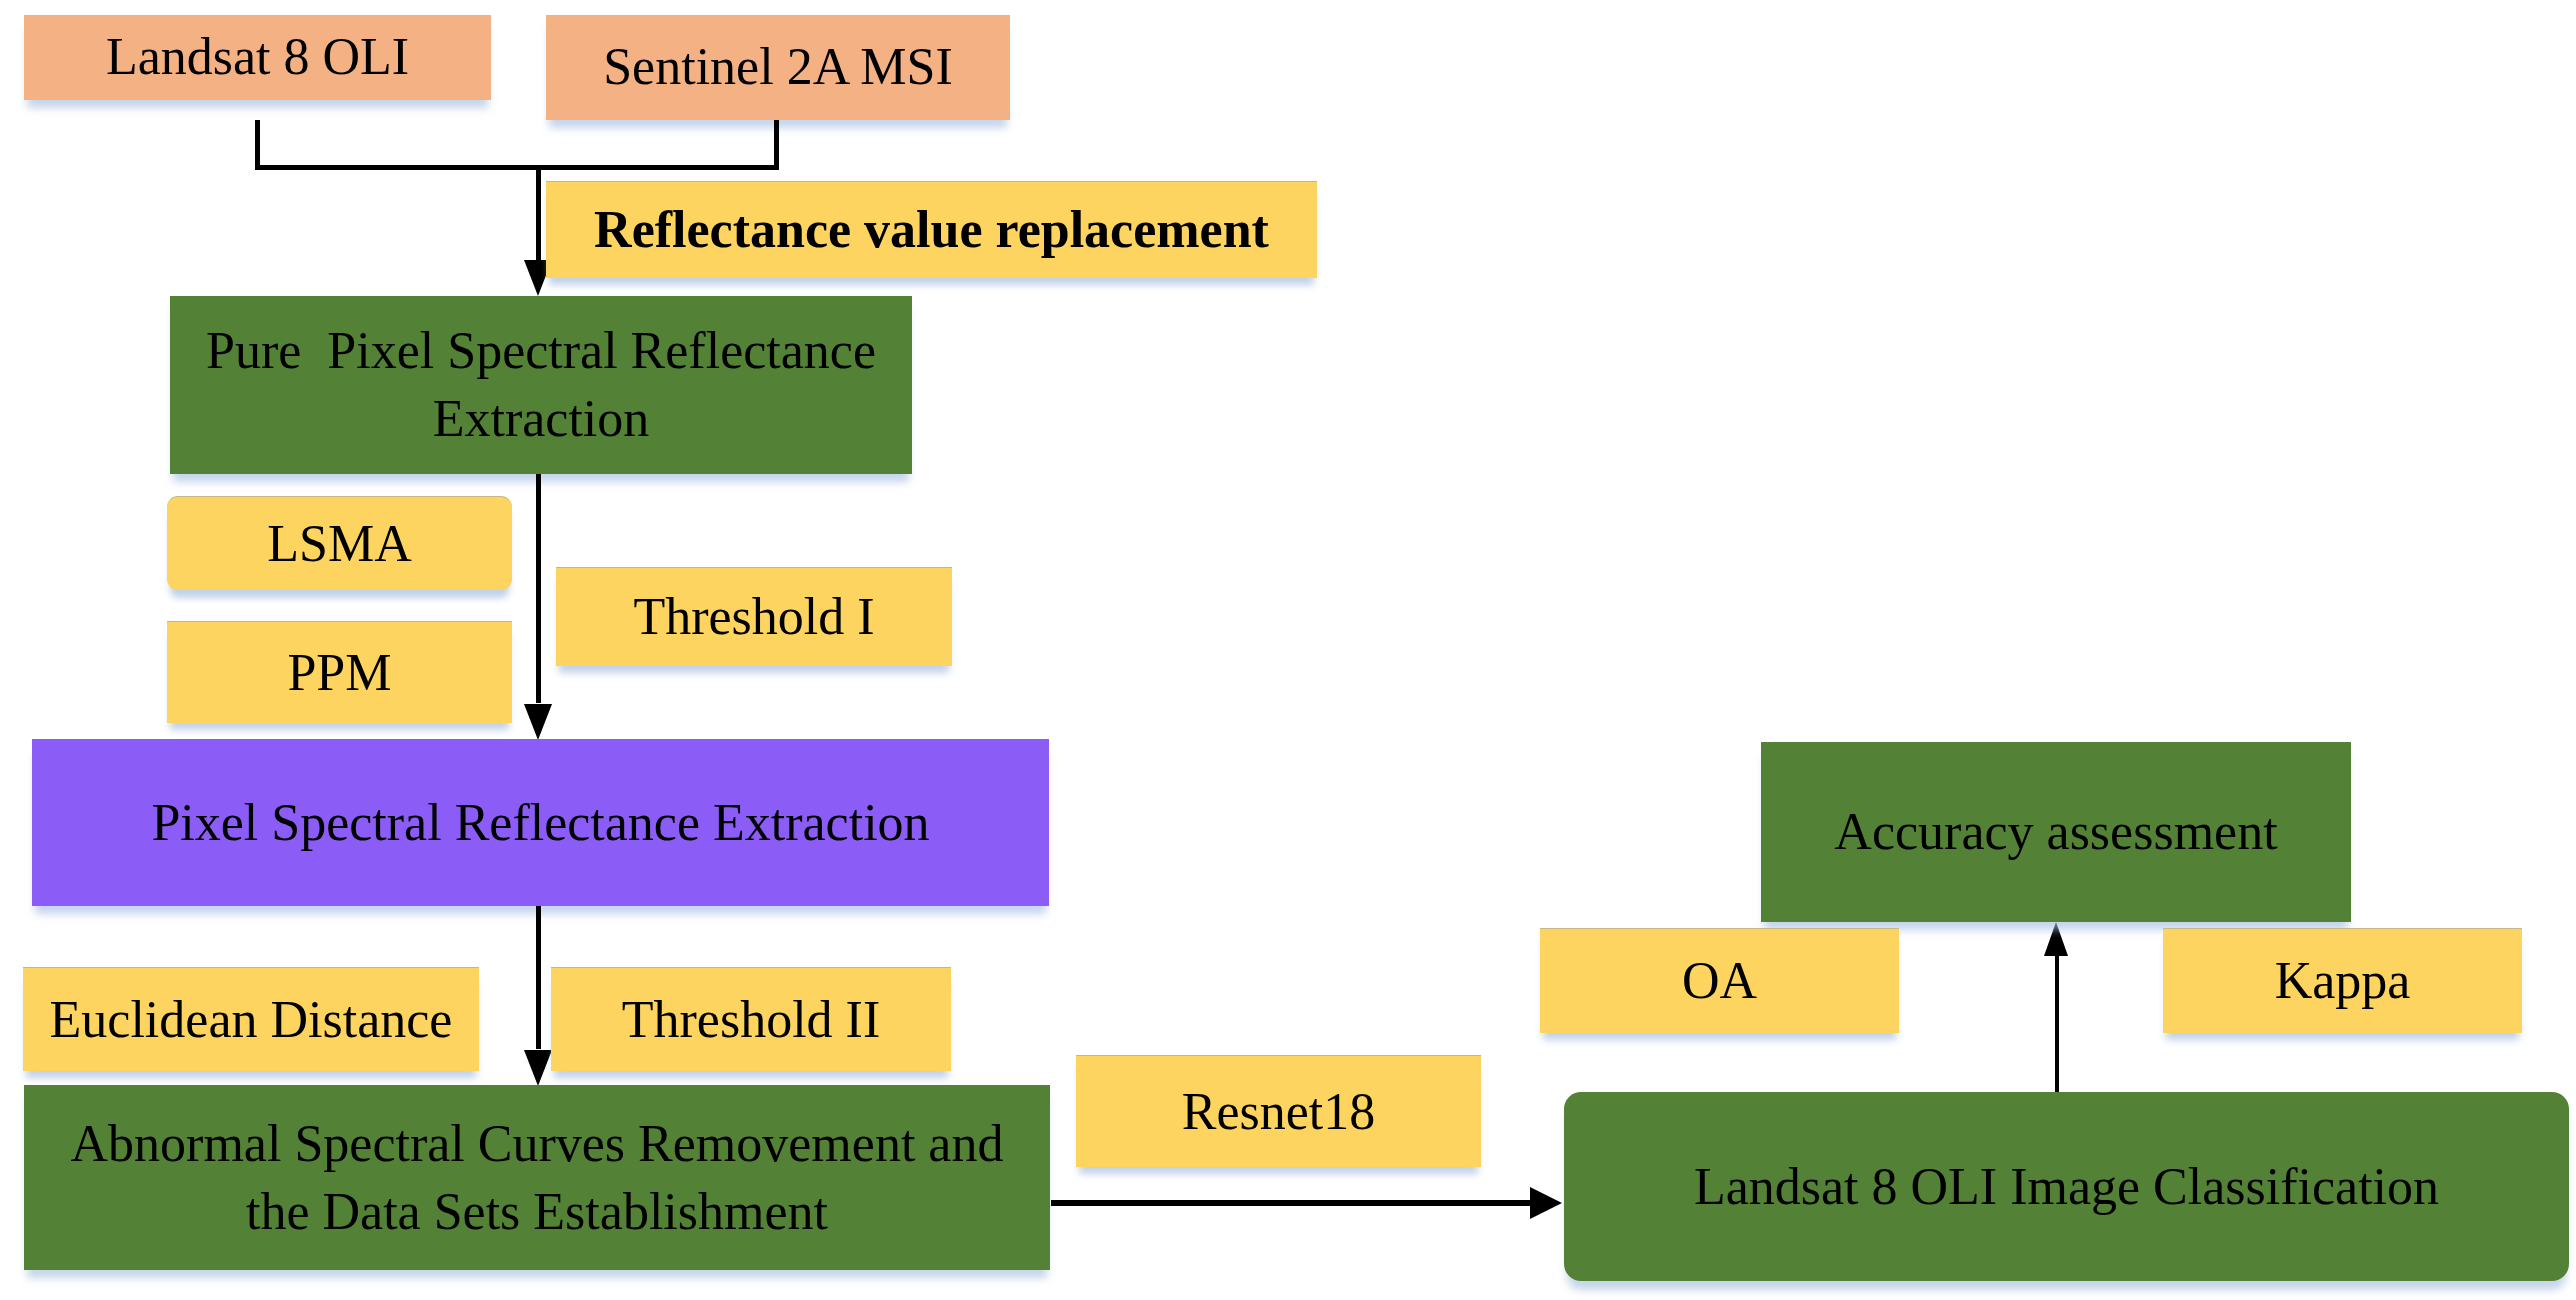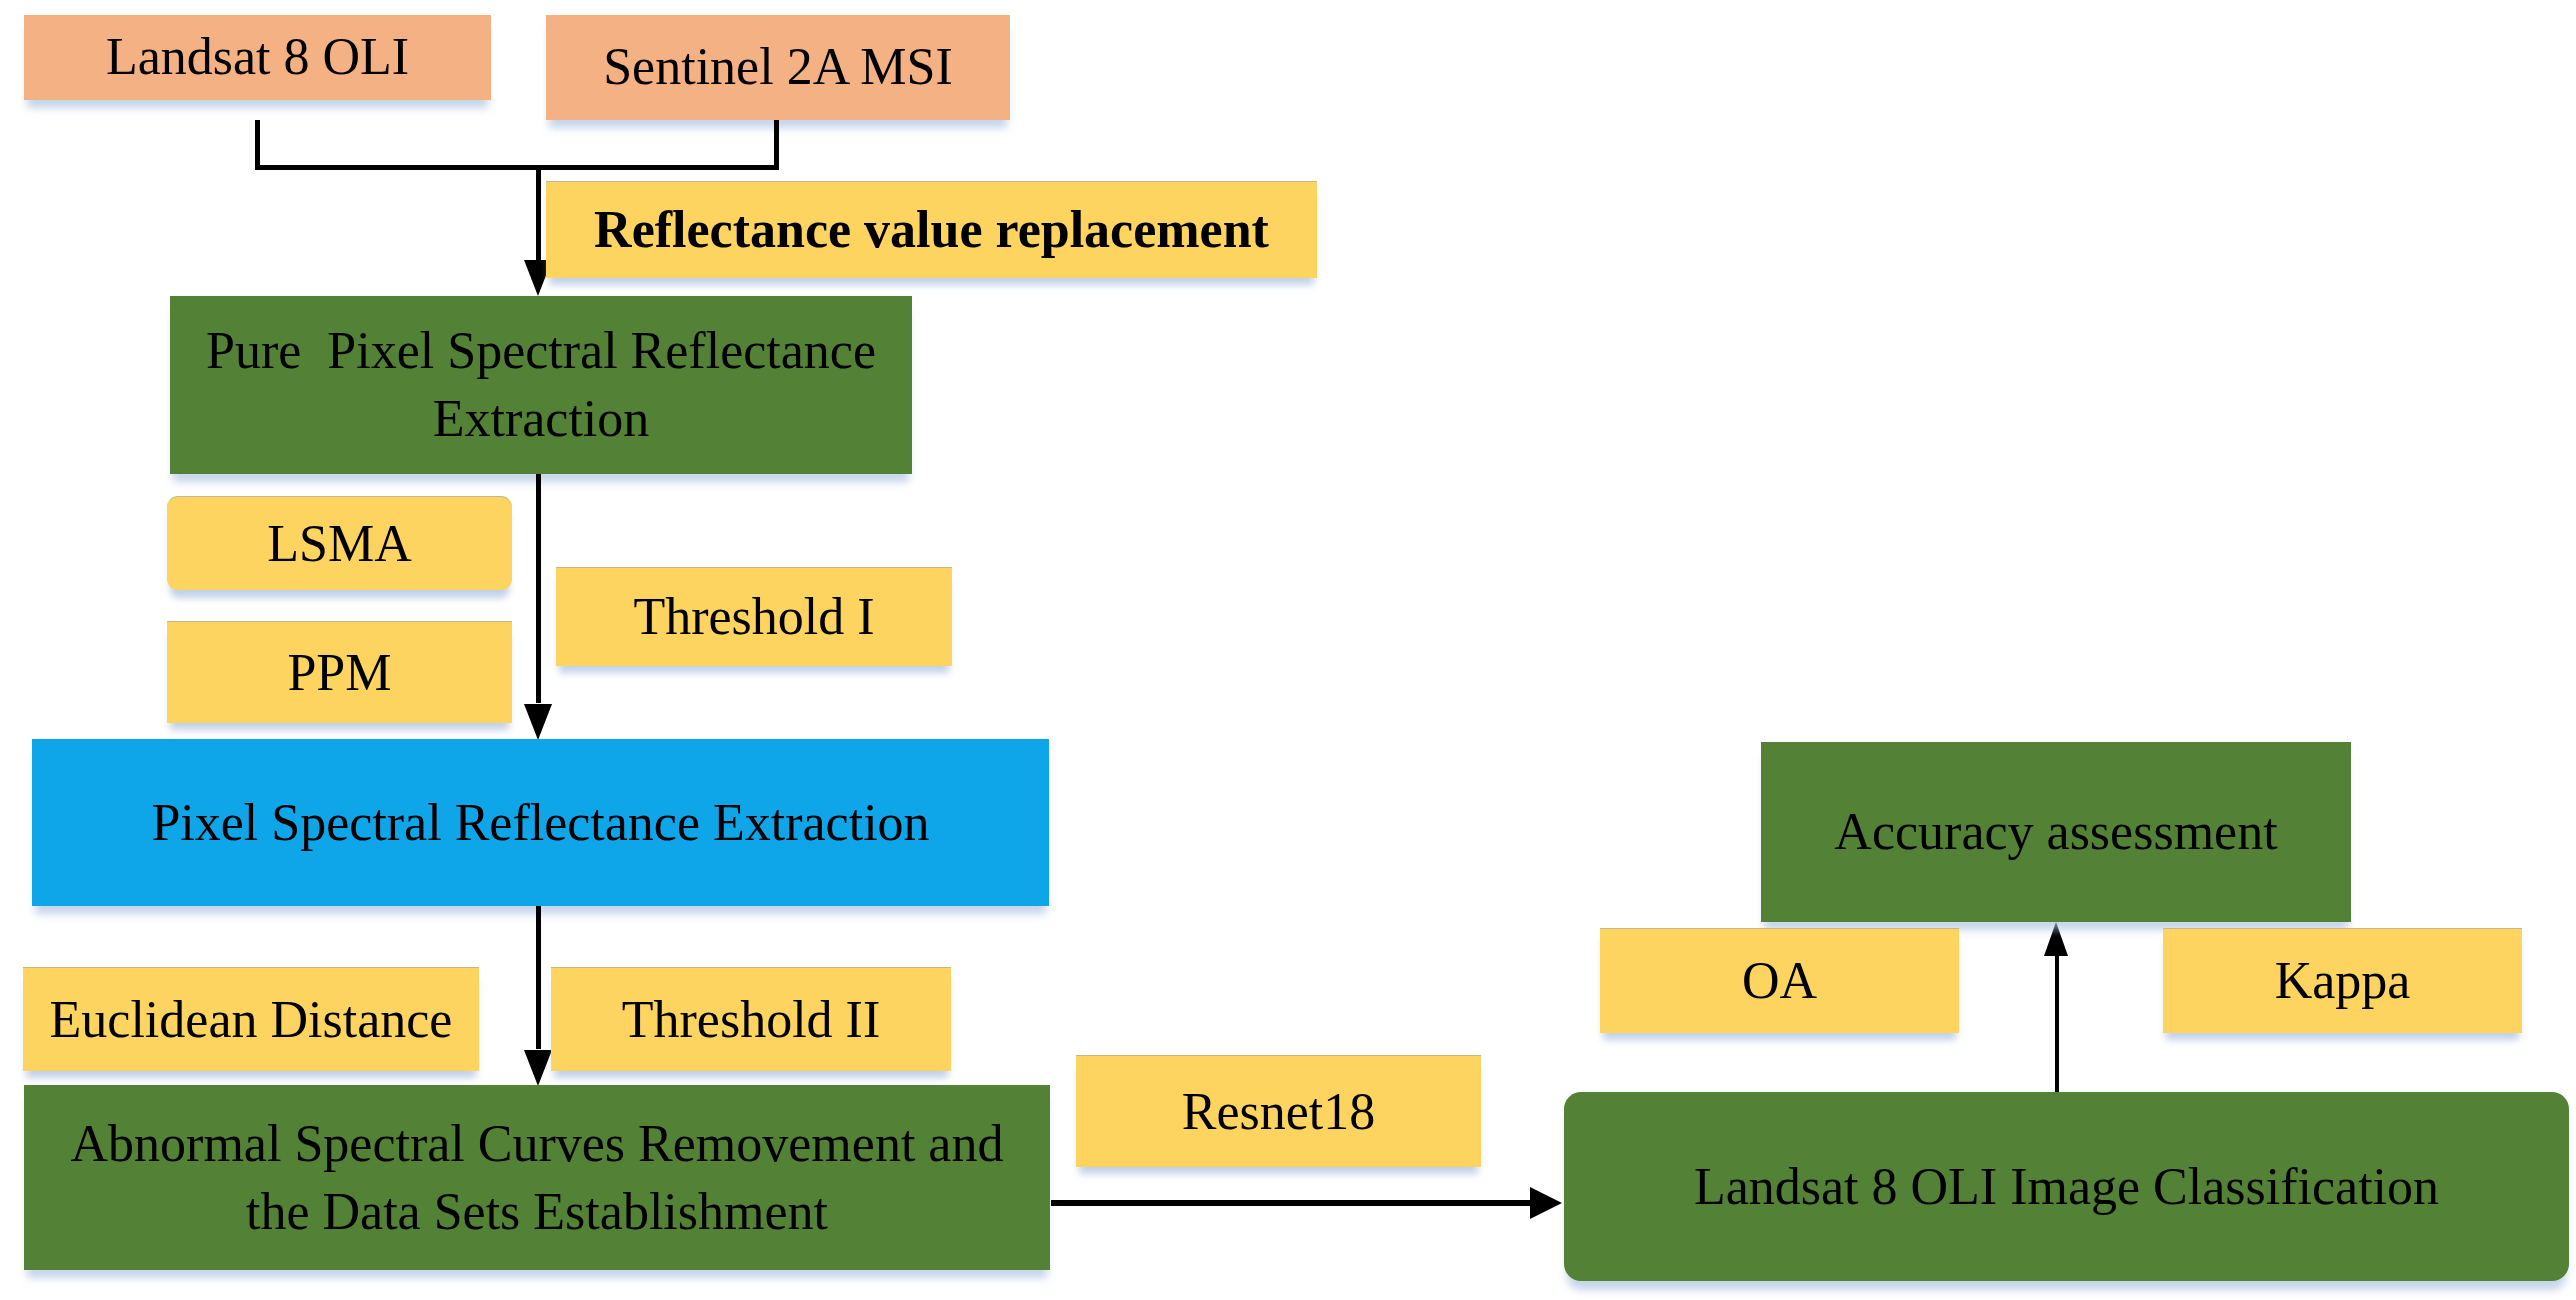--- a/index.html
+++ b/index.html
@@ -54,21 +54,21 @@
   #box-lsma           { left: 167px;  top: 496px;  width: 345px;  height: 94px; border-radius: 11px; }
   #box-threshold1     { left: 556px;  top: 554px;  width: 396px;  height: 99px; }
   #box-ppm            { left: 167px;  top: 621px;  width: 345px;  height: 102px; }
   #box-extraction     { left: 32px;   top: 739px;  width: 1017px; height: 167px; }
   #box-euclidean      { left: 23px;   top: 967px; width: 456px;  height: 104px; }
   #box-threshold2     { left: 551px;  top: 967px; width: 400px;  height: 104px; }
   #box-abnormal       { left: 24px;   top: 1085px; width: 1026px; height: 185px; justify-content: center; }
   #box-resnet         { left: 1076px; top: 1055px; width: 405px;  height: 112px; }
   #box-classification { left: 1564px; top: 1092px; width: 1005px; height: 189px; border-radius: 17px; }
   #box-accuracy       { left: 1761px; top: 742px;  width: 590px;  height: 180px; }
-  #box-oa             { left: 1600px; top: 928px; width: 359px;  height: 105px; }
+  #box-oa             { left: 1540px; top: 928px; width: 359px;  height: 105px; }
   #box-kappa          { left: 2163px; top: 928px; width: 359px;  height: 105px; }
 
   
   .conn {
     position: absolute;
     background: #000000;
   }
   .head {
     position: absolute;
     width: 0;
@@ -133,21 +133,21 @@
   <div class="box yellow" id="box-lsma" style="background: rgb(252, 212, 95);">
     <span class="lbl">LSMA</span>
   </div>
   <div class="box yellow" id="box-threshold1" style="background: rgb(252, 212, 95); margin-top: 13px;">
     <span class="lbl">Threshold I</span>
   </div>
   <div class="box yellow" id="box-ppm" style="background: rgb(252, 212, 95);">
     <span class="lbl">PPM</span>
   </div>
 
-  <div class="box green" id="box-extraction" style="background: #0ea5e9;">
+  <div class="box green" id="box-extraction" style="background: #8b5cf6;">
     <span class="lbl">Pixel Spectral Reflectance Extraction</span>
   </div>
 
   <div class="conn" id="arrow3-shaft"></div>
   <div class="head head-down" id="arrow3-head"></div>
 
   <div class="box yellow" id="box-euclidean" style="background: rgb(252, 212, 95);">
     <span class="lbl">Euclidean Distance</span>
   </div>
   <div class="box yellow" id="box-threshold2" style="background: rgb(252, 212, 95);">

